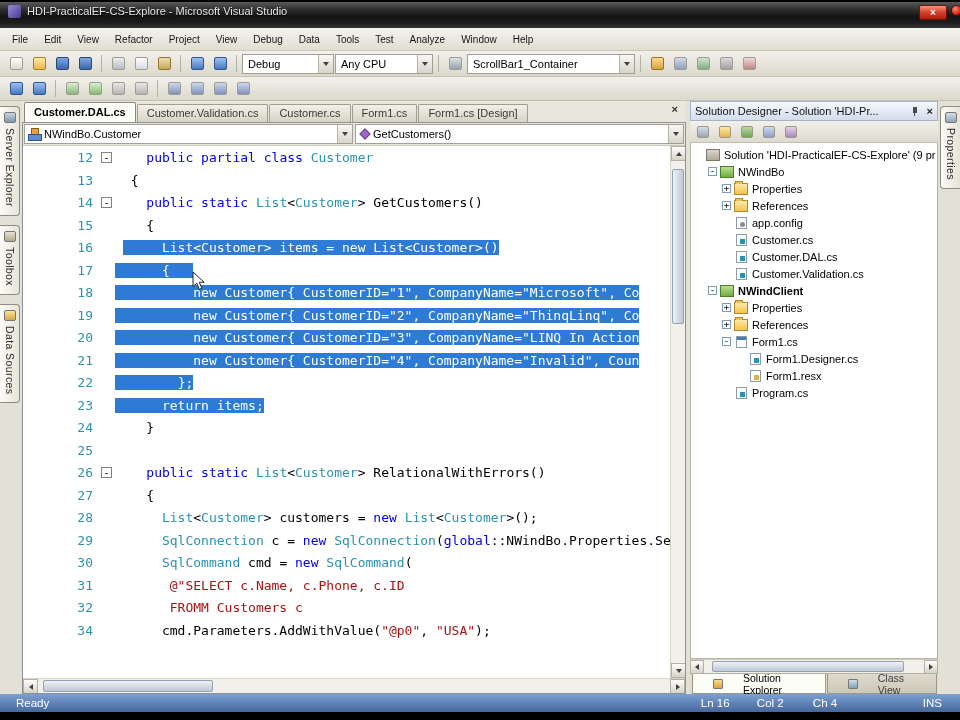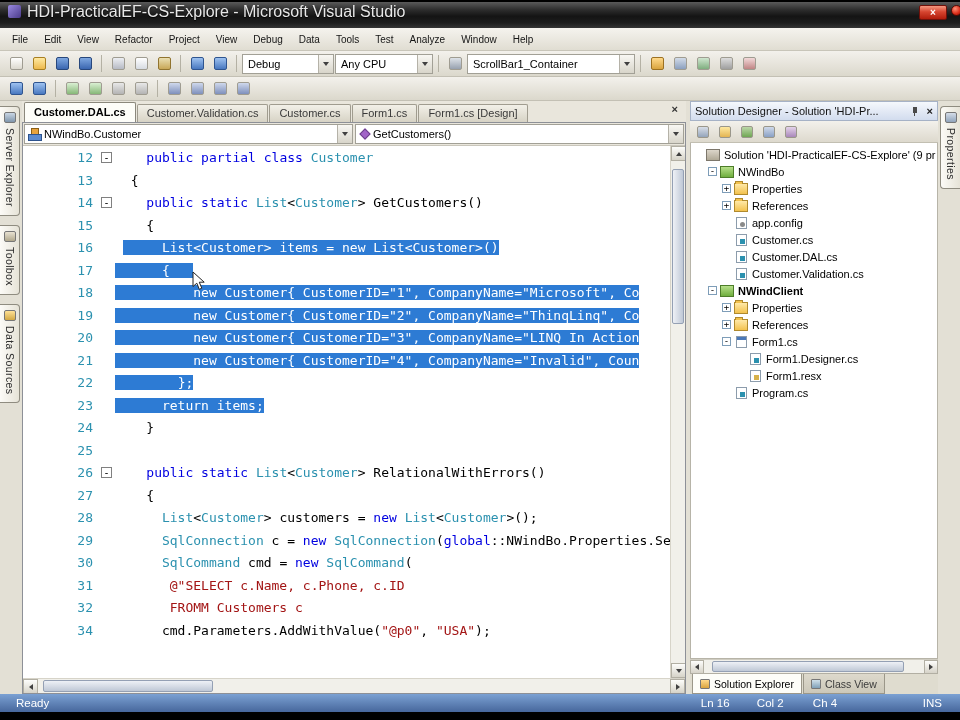--- a/index.html
+++ b/index.html
@@ -6,21 +6,21 @@
   html,body{width:960px;height:720px;overflow:hidden;background:#000}
   body{font-family:"Liberation Sans",sans-serif;position:relative;-webkit-user-select:none;user-select:none}
   .vs{width:960px;height:720px;display:flex;flex-direction:column;background:#e5e2d8}
   .top-black{height:2px;background:#000;flex:none}
   
   .titlebar{height:26px;flex:none;position:relative;
     background:linear-gradient(180deg,#5a5a5a 0%,#2d2d2d 30%,#141414 55%,#1d1d1d 80%,#343434 100%);
     display:flex;align-items:flex-start;padding:3px 8px 0;color:#e8e8e8}
   .appicon{width:13px;height:13px;border-radius:2px;margin-right:6px;flex:none;
     background:linear-gradient(135deg,#9a8ae0,#4a3a8a)}
-  .title-text{font-size:16px;line-height:13px;text-shadow:0 1px 1px #000;white-space:nowrap}
+  .title-text{font-size:11px;line-height:13px;text-shadow:0 1px 1px #000;white-space:nowrap}
   .close-btn{position:absolute;right:13px;top:3px;width:28px;height:15px;border-radius:2px;
     background:linear-gradient(#f5977f,#d64530 45%,#b01d0c);border:1px solid #70110a;
     color:#fff;font-size:10px;font-weight:bold;display:flex;align-items:center;justify-content:center}
   .rec-dot{position:absolute;right:-2px;top:3px;width:11px;height:11px;border-radius:50%;
     background:radial-gradient(circle at 35% 30%,#ff8d75,#d92c18 60%,#8e0f04);border:1px solid #5c0a02}
   
   .menubar{height:23px;flex:none;background:linear-gradient(#f5f3ee,#e0ddd2);border-bottom:1px solid #c8c5b9;
     display:flex;align-items:center;padding-left:4px}
   .menu-item{padding:3px 8px;font-size:10px;color:#151515;white-space:nowrap}
   .toolbar{flex:none;background:linear-gradient(#f3f1ec,#dbd8cc);border-bottom:1px solid #c3c0b4;
@@ -141,21 +141,21 @@
   .ti-folder{background:linear-gradient(#ffe9a8,#f3c24e);border:1px solid #b08a2e}
   .ti-folder::before{content:"";position:absolute;left:0;top:-3px;width:6px;height:2px;background:#f3c24e;border:1px solid #b08a2e;border-bottom:none}
   .ti-cs,.ti-config,.ti-resx,.ti-form{background:#fff;border:1px solid #8c9cac;width:11px;margin-left:2px;margin-right:5px}
   .ti-cs::after{content:"";position:absolute;right:1px;bottom:1px;width:5px;height:5px;background:#2b91af}
   .ti-config::after{content:"";position:absolute;right:1px;bottom:1px;width:5px;height:5px;background:#8a8a8a;border-radius:50%}
   .ti-resx::after{content:"";position:absolute;right:1px;bottom:1px;width:5px;height:5px;background:#d8b24a}
   .ti-form::before{content:"";position:absolute;left:0;top:0;right:0;height:3px;background:#4a78b8}
   .panel-hscroll{height:14px;flex:none;background:#f1f0ea;border-top:1px solid #cfccc1;display:flex}
   .panel-hscroll .scroll-btn{width:14px;height:14px}
   .panel-tabs{height:21px;flex:none;background:#dfdccf;display:flex;align-items:stretch;padding-left:2px;border-top:1px solid #b2afa3}
-  .ptab{display:flex;align-items:center;gap:4px;font-size:10.5px;color:#3c3c3c;padding:0 7px;
+  .ptab{display:flex;align-items:center;gap:20px;font-size:10.5px;color:#3c3c3c;padding:0 20px;
     background:linear-gradient(#ddd9cc,#ccc8b9);border:1px solid #9b9789;border-top:none;margin-right:1px}
   .ptab.active{background:#fdfdf8;color:#000}
   .ptab-icon{width:10px;height:10px;flex:none;border:1px solid #777;border-radius:1px}
   .pi-solution-explorer{background:linear-gradient(#ffd98a,#d9a43f)}
   .pi-class-view{background:linear-gradient(#cfe0ea,#7fa0b8)}
   
   .statusbar{height:18px;flex:none;background:linear-gradient(#7ba1d3,#47679c);color:#fff;
     display:flex;align-items:center;font-size:11.5px}
   .sb-state{margin-left:16px}
   .sb-spacer{flex:1}

